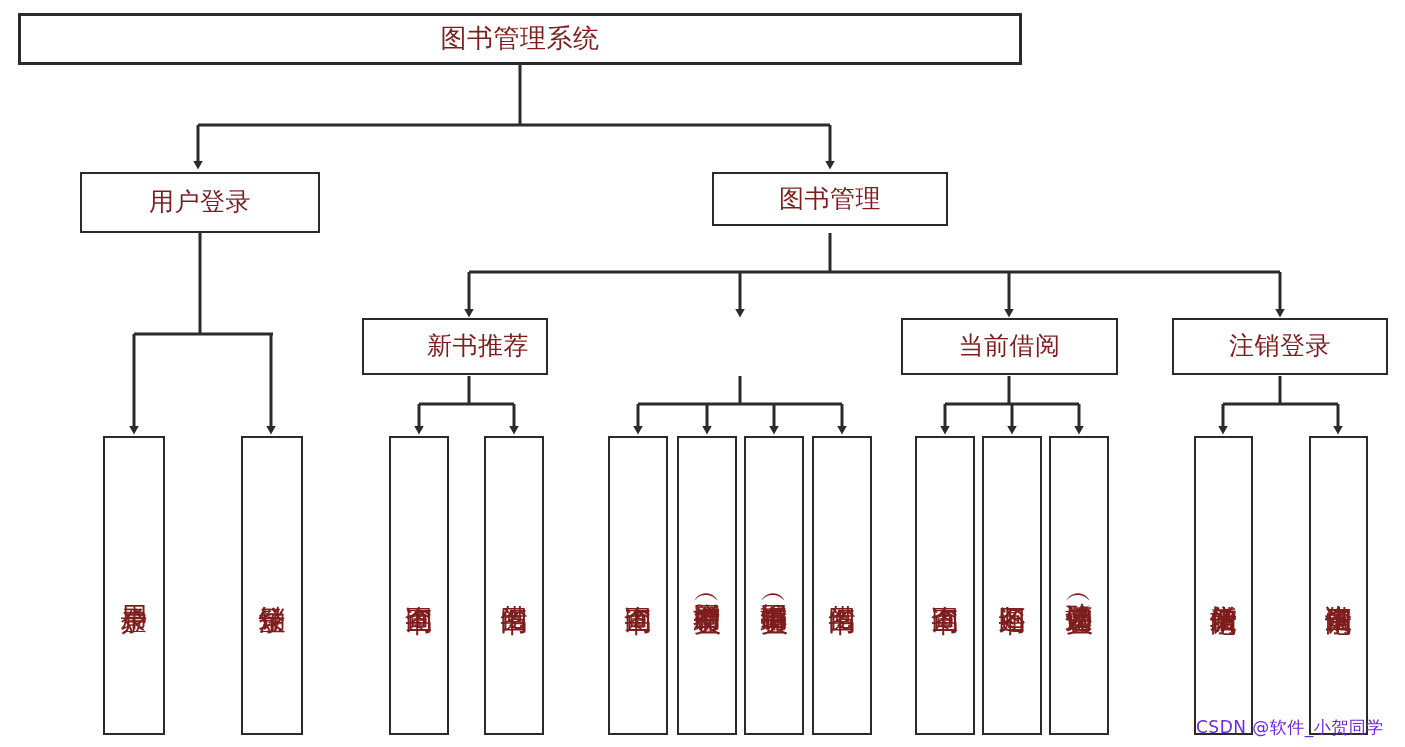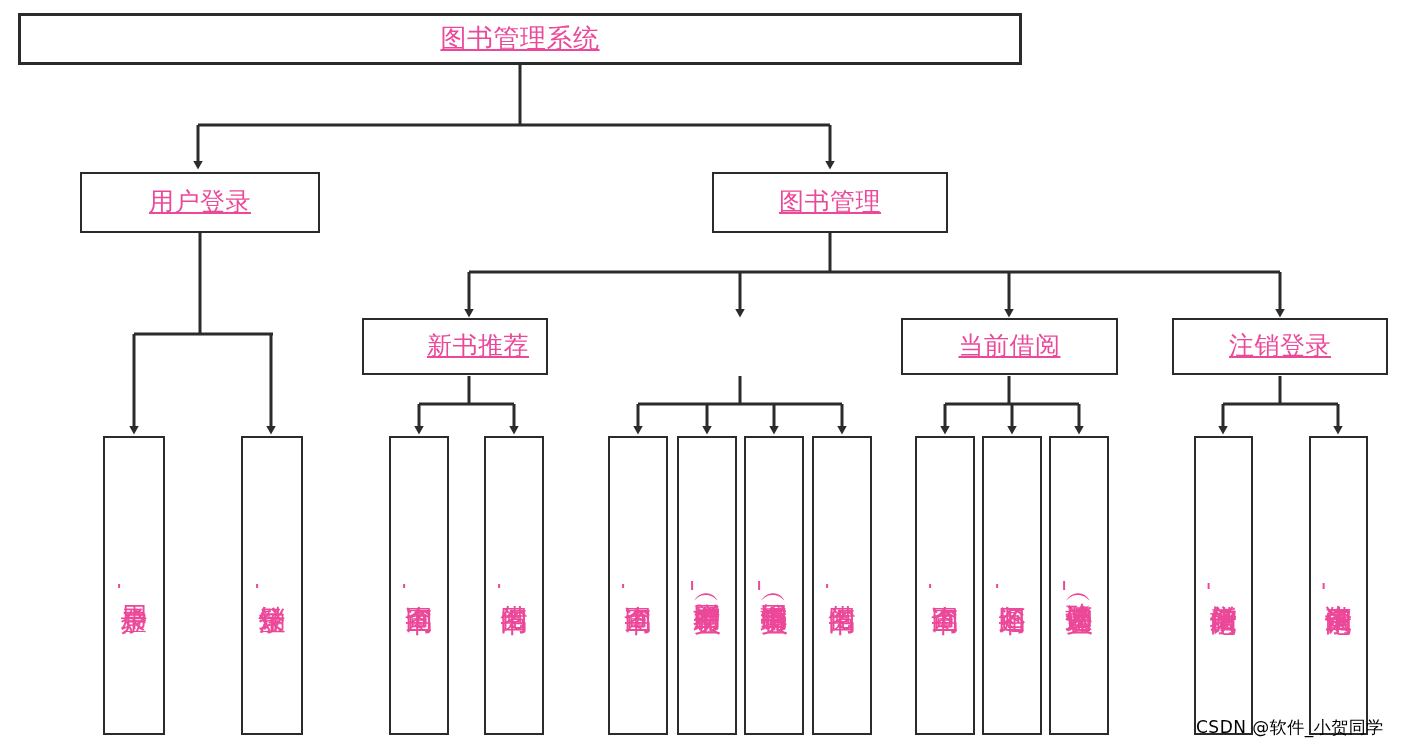--- a/index.html
+++ b/index.html
@@ -36,23 +36,22 @@
     justify-content: center;
     color: #1a1a1a;
   }
   .node.root {
     border-width: 3px;
   }
   .node-label {
     display: block;
     text-align: center;
     line-height: 1.05;
-    color: #ec4899;
+    color: #7f1d1d;
     white-space: nowrap;
-    text-decoration: underline;
   }
   
   .node.h .node-label {
     font-size: 25px;
     letter-spacing: 0.5px;
   }
   .node.root .node-label {
     font-size: 26px;
   }
   
@@ -64,21 +63,21 @@
     writing-mode: vertical-rl;
     text-orientation: upright;
     font-size: 27px;
     line-height: 1.12;
     letter-spacing: 1px;
     white-space: nowrap;
   }
   .watermark {
     position: absolute;
     font-size: 17px;
-    color: #000000;
+    color: #6d28d9;
     white-space: nowrap;
     letter-spacing: 0.5px;
     user-select: none;
   }
 </style>
 </head>
 <body>
 
 <div id="diagram-root">
 
@@ -132,21 +131,21 @@
     </g>
   </svg>
 
   <div class="node h root" style="left:18px; top:13px; width:1004px; height:52px;">
     <span class="node-label">图书管理系统</span>
   </div>
 
   <div class="node h" style="left:80px; top:172px; width:240px; height:61px;">
     <span class="node-label">用户登录</span>
   </div>
-  <div class="node h" style="left:712px; top:172px; width:236px; height:61px;">
+  <div class="node h" style="left:712px; top:172px; width:236px; height:54px;">
     <span class="node-label">图书管理</span>
   </div>
 
   <div class="node h" style="left:362px; top:318px; width:186px; height:57px;padding-left:46px;">
     <span class="node-label">新书推荐</span>
   </div>
   <div class="node h" style="left:901px; top:318px; width:217px; height:57px;">
     <span class="node-label">当前借阅</span>
   </div>
   <div class="node h" style="left:1172px; top:318px; width:216px; height:57px;">

